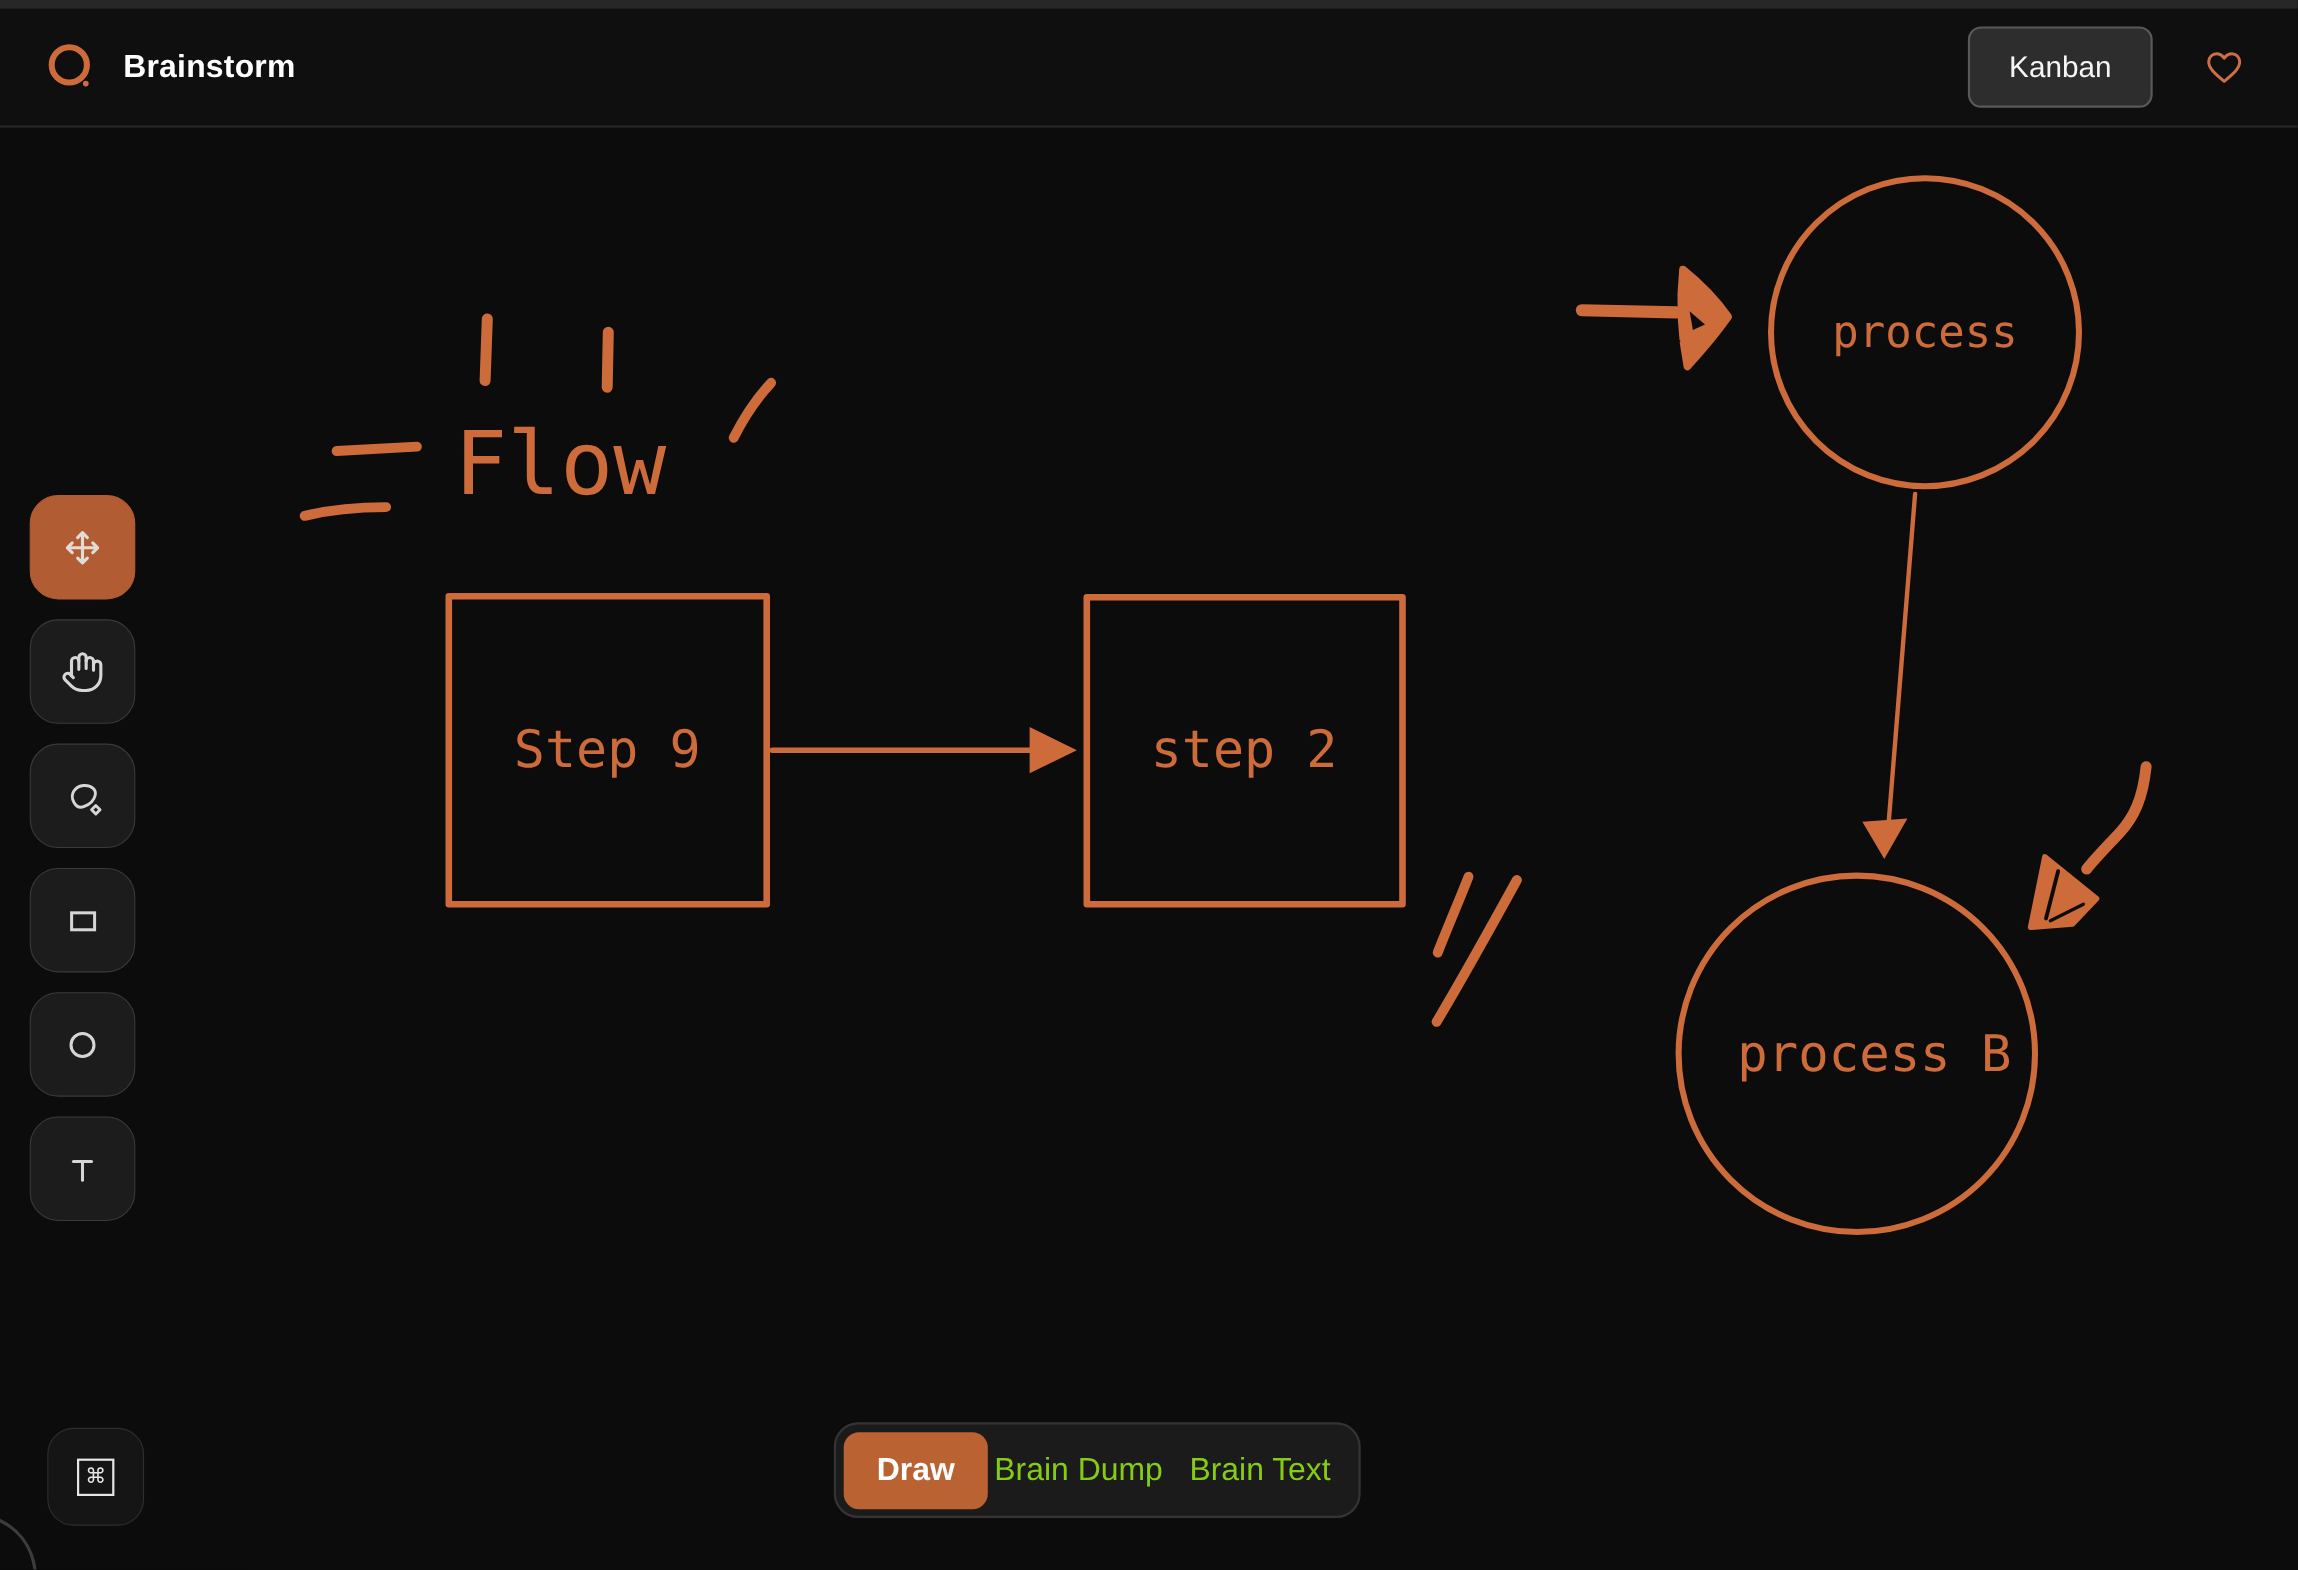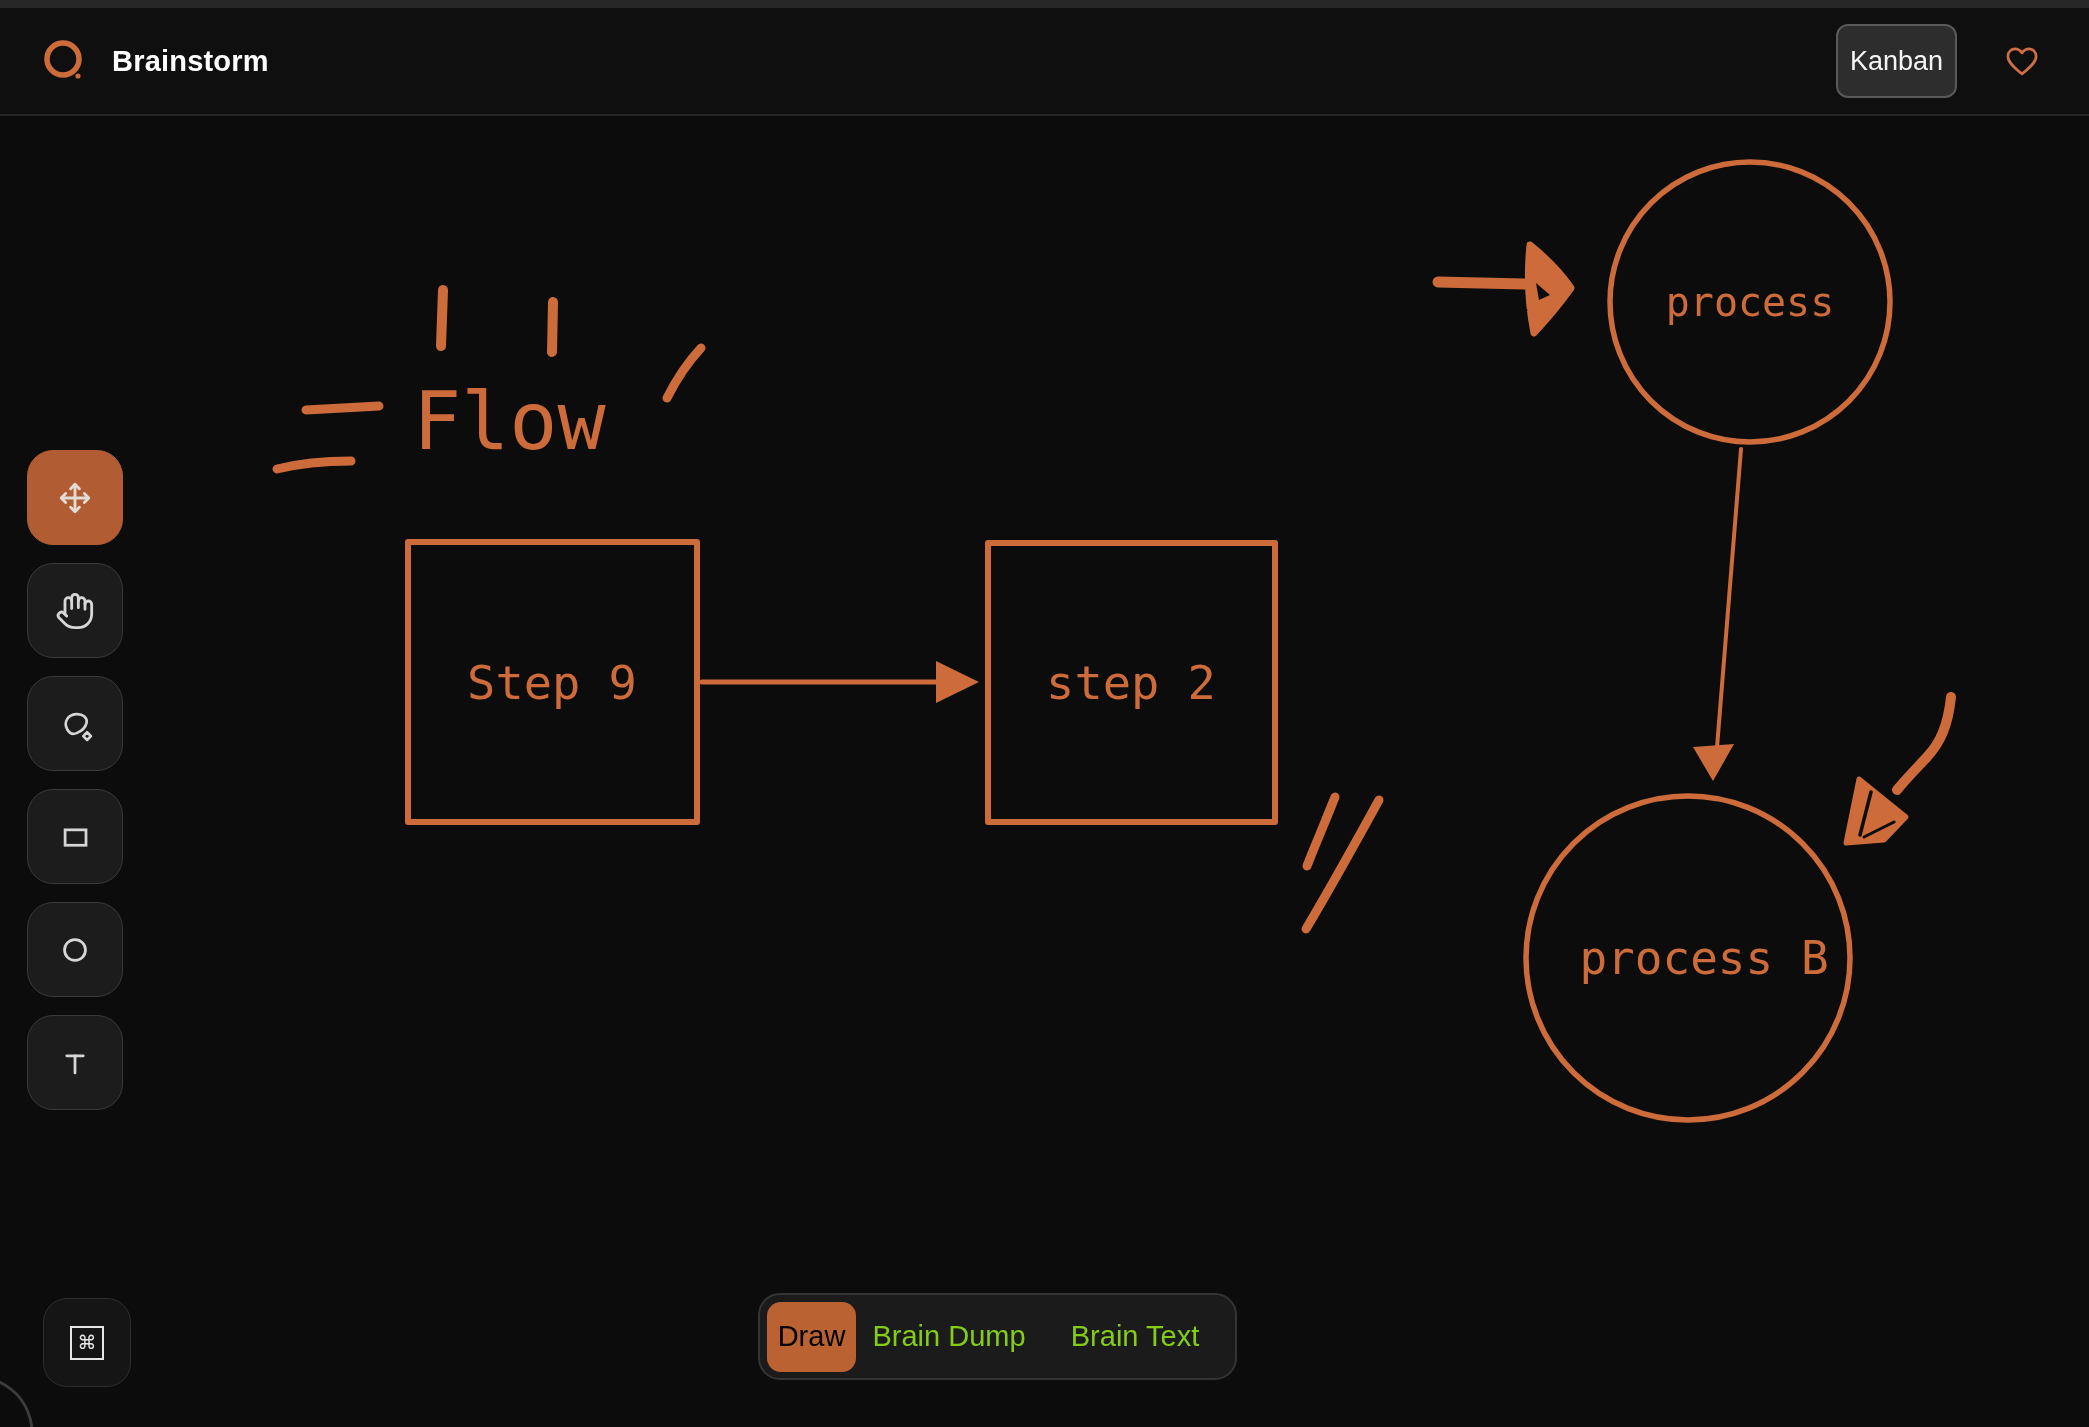--- a/index.html
+++ b/index.html
@@ -6,42 +6,42 @@
   .app{position:relative;width:2089px;height:1427px;background:#0c0c0c;overflow:hidden;
        font-family:"Liberation Sans","DejaVu Sans",sans-serif;}
   
   .top-strip{position:absolute;top:0;left:0;width:100%;height:8px;background:#272727;}
   .header{position:absolute;top:8px;left:0;width:100%;height:108px;background:#0f0f0f;
           border-bottom:2px solid #262626;display:flex;align-items:center;
           padding:0 48px 0 40px;box-sizing:border-box;}
   .logo{display:flex;align-items:center;}
   .app-title{color:#ffffff;font-size:29px;font-weight:700;margin-left:22px;letter-spacing:.2px;}
   .header-right{margin-left:auto;display:flex;align-items:center;gap:46px;}
-  .kanban-btn{width:121px;height:74px;border-radius:12px;background:#2d2d2d;
+  .kanban-btn{width:168px;height:74px;border-radius:12px;background:#2d2d2d;
               border:2px solid #595959;color:#f5f5f5;font-size:27px;
               font-family:inherit;display:flex;align-items:center;justify-content:center;cursor:pointer;margin-left:35px;}
   
   .tool{position:absolute;left:27px;width:96px;height:95px;border-radius:26px;
         background:#1c1c1c;border:1px solid #3a3a3a;display:flex;align-items:center;
         justify-content:center;box-sizing:border-box;cursor:pointer;}
   .tool.active{background:#b15c33;border-color:#b15c33;}
   .tool svg{display:block;}
   .cmd-btn{position:absolute;left:43px;top:1298px;width:86px;height:87px;border-radius:24px;
            background:#151515;border:1px solid #2e2e2e;display:flex;align-items:center;
            justify-content:center;cursor:pointer;}
   .cmd-box{width:30px;height:30px;border:2.5px solid #e6e6e6;display:flex;align-items:center;
            justify-content:center;color:#e6e6e6;font-size:19px;line-height:1;
            font-family:"DejaVu Sans",sans-serif;}
   
   .tabs{position:absolute;left:758px;top:1293px;width:479px;height:87px;background:#1b1b1b;
         border:2px solid #343434;border-radius:22px;display:flex;align-items:center;
         padding:0 7px;box-sizing:border-box;}
   .tab{font-size:29px;cursor:pointer;}
-  .tab.active{width:89px;height:70px;border-radius:14px;background:#bb6233;color:#000000;
-              font-weight:400;display:flex;align-items:center;justify-content:center;}
+  .tab.active{width:131px;height:70px;border-radius:14px;background:#bb6233;color:#ffffff;
+              font-weight:700;display:flex;align-items:center;justify-content:center;}
   .tab.rest{flex:1;text-align:center;color:#84cc16;font-weight:500;}
   
   .canvas-svg{position:absolute;left:0;top:0;}
   .sk{stroke:#cd6c3a;fill:none;stroke-linecap:round;stroke-linejoin:round;}
   .label{position:absolute;transform:translate(-50%,-50%);color:#cd6c3a;white-space:pre;
          font-family:"DejaVu Sans Mono","Liberation Mono",monospace;line-height:1;}
   .flow-title{position:absolute;left:413px;top:382px;color:#cd6c3a;font-size:80px;line-height:1;
               font-family:"DejaVu Sans Mono","Liberation Mono",monospace;}
 </style>
 </head>

